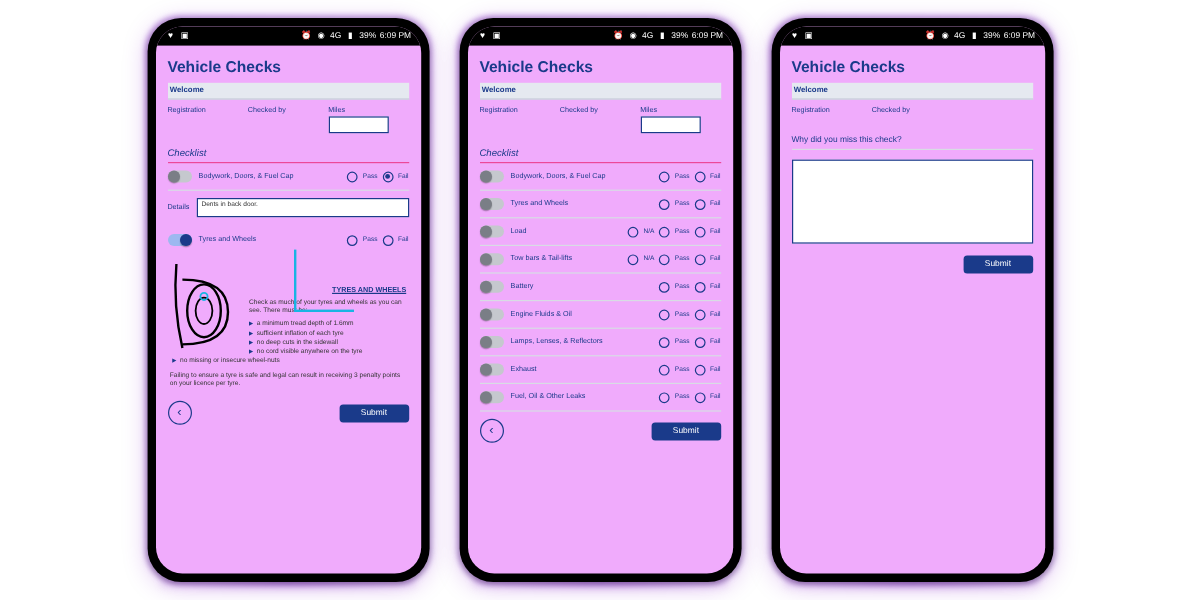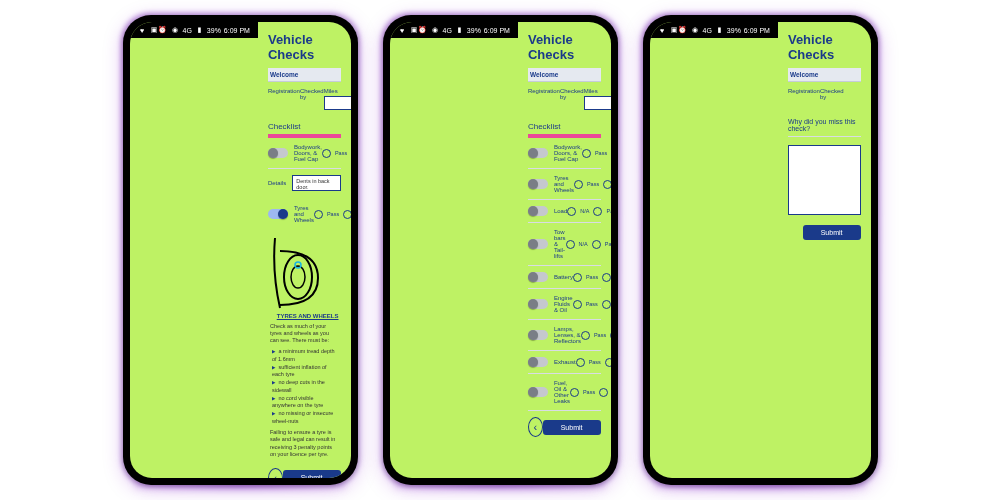--- a/index.html
+++ b/index.html
@@ -36,27 +36,27 @@
     position: absolute;
     bottom: -6px;
     left: 5%;
     width: 90%;
     height: 14px;
     background: radial-gradient(ellipse at center, rgba(140,60,200,0.5), rgba(140,60,200,0));
     filter: blur(3px);
     z-index: -2;
   }
   .screen {
-    background: #bef264;
+    background: #f0abfc;
     width: 100%;
     height: 100%;
     border-radius: 22px;
     overflow: hidden;
     display: flex;
-    flex-direction: row;
+    flex-direction: column;
   }
   .statusbar {
     background: #000;
     color: #fff;
     font-size: 7px;
     height: 16px;
     display: flex;
     align-items: center;
     justify-content: space-between;
     padding: 0 8px;
@@ -95,21 +95,22 @@
     border: 1px solid #1a3a8a;
     height: 14px;
     width: 50px;
     background:#fff;
   }
   .section-head {
     color: #1a3a8a;
     font-size: 8px;
     font-weight: 500;
     padding: 4px 0 3px;
-    border-bottom: 4px solid #ec4899;
+    border-bottom: 1px solid #ec4899;
+    font-style: italic;
   }
   .check-row {
     display: flex;
     align-items: center;
     padding: 6px 0;
     border-bottom: 1px solid #d8dce4;
     font-size: 6px;
     color: #1a3a8a;
   }
   .check-row .toggle {

